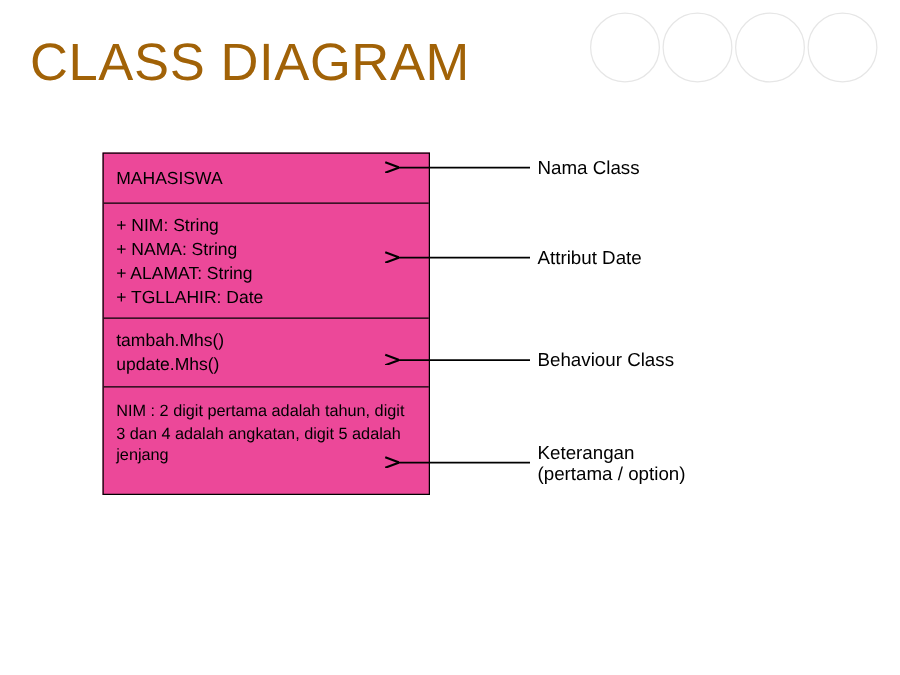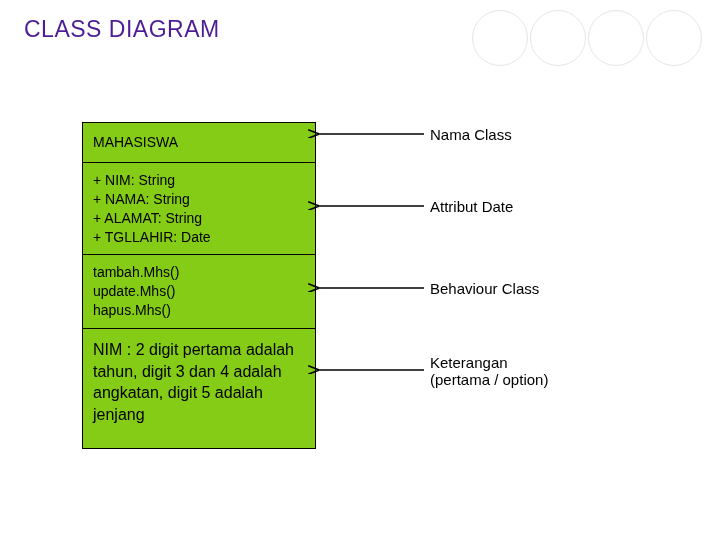--- a/index.html
+++ b/index.html
@@ -20,45 +20,45 @@
   }
   .bg-circles .c {
     width: 56px;
     height: 56px;
     border-radius: 50%;
     border: 1px solid #e6e6e6;
     background: transparent;
   }
   .title {
     position: absolute;
-    top: 16px;
+    top: 26px;
     left: 24px;
-    font-size: 23px;
+    font-size: 42px;
     font-weight: 400;
-    color: #4c1d95;
+    color: #a16207;
     letter-spacing: 0.5px;
   }
   .uml {
     position: absolute;
     top: 122px;
     left: 82px;
-    width: 234px;
+    width: 262px;
     border: 1.5px solid #000;
-    background: #84cc16;
+    background: #ec4899;
   }
   .uml-row {
     border-bottom: 1.5px solid #000;
     padding: 8px 10px;
     font-size: 14px;
     color: #000;
     line-height: 1.35;
   }
   .uml-row.name { padding: 10px 10px; }
   .uml-row.note {
-    font-size: 16px;
+    font-size: 13px;
     line-height: 1.35;
     border-bottom: none;
     padding: 10px 10px 22px 10px;
   }
   .labels {
     position: absolute;
     left: 430px;
     top: 122px;
     font-size: 15px;
     color: #000;
@@ -88,21 +88,20 @@
   <div class="uml-row name">MAHASISWA</div>
   <div class="uml-row">
     <div>+ NIM: String</div>
     <div>+ NAMA: String</div>
     <div>+ ALAMAT: String</div>
     <div>+ TGLLAHIR: Date</div>
   </div>
   <div class="uml-row">
     <div>tambah.Mhs()</div>
     <div>update.Mhs()</div>
-    <div>hapus.Mhs()</div>
   </div>
   <div class="uml-row note">NIM : 2 digit pertama adalah tahun, digit 3 dan 4 adalah angkatan, digit 5 adalah jenjang</div>
 </div>
 
 <svg class="arrows">
   <defs>
     <marker id="ah" markerWidth="10" markerHeight="10" refX="1" refY="3" orient="auto">
       <path d="M8,0 L0,3 L8,6" fill="none" stroke="#000" stroke-width="1.2"></path>
     </marker>
   </defs>

